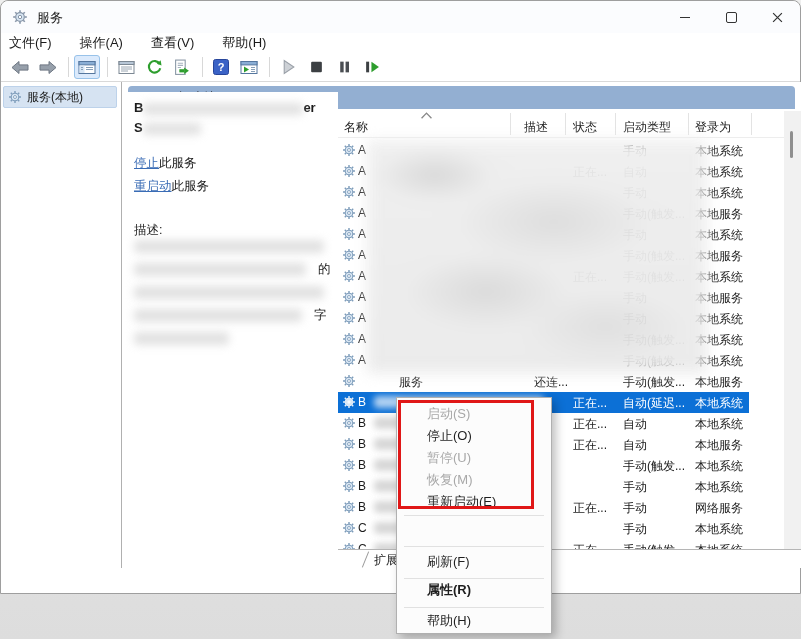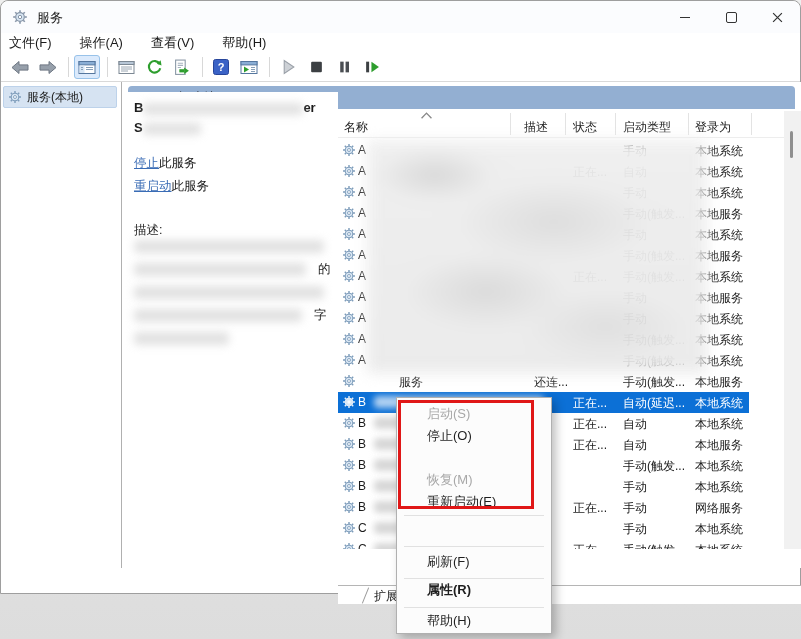--- a/index.html
+++ b/index.html
@@ -68,21 +68,21 @@
      background:
        radial-gradient(90px 40px at 20% 15%,#d7d7d7 0,rgba(231,231,231,0) 70%),
        radial-gradient(140px 60px at 55% 35%,#dcdcdc 0,rgba(236,236,236,0) 75%),
        radial-gradient(120px 55px at 35% 65%,#d9d9d9 0,rgba(238,238,238,0) 70%),
        radial-gradient(110px 50px at 70% 80%,#dedede 0,rgba(240,240,240,0) 75%),
        linear-gradient(#efefef,#eaeaea);}
   
   .vscroll{position:absolute;left:783px;top:110px;width:17px;height:438px;background:#f1f1f1;}
   .vthumb{position:absolute;left:6px;top:20px;width:3px;height:27px;background:#8f8f8f;border-radius:2px;}
   
-  .tabstrip{position:absolute;left:337px;top:548px;width:464px;height:19px;background:#fff;border-top:1px solid #b5b5b5;box-sizing:border-box;margin-top:36px;}
+  .tabstrip{position:absolute;left:337px;top:548px;width:464px;height:19px;background:#fff;border-top:1px solid #b5b5b5;box-sizing:border-box;}
   .tabtxt{position:absolute;top:2px;font-size:12px;}
   .tabline{position:absolute;top:1px;width:1px;height:17px;background:#9a9a9a;}
   .sl1{transform:rotate(22deg);} .sl2{transform:rotate(-22deg);}
   
   .statusbar{position:absolute;left:0;top:567px;width:100%;height:26px;background:#f8f8f8;border-top:1px solid #d2d2d2;box-sizing:border-box;}
   .statusbar .stext{position:absolute;left:5px;top:5px;font-size:12.5px;}
   .ssep{position:absolute;top:4px;width:1px;height:17px;background:#d6d6d6;}
   
   .ctxmenu{position:absolute;left:396px;top:397px;width:156px;height:237px;background:#fcfcfc;
            border:1px solid #b0b0b0;box-sizing:border-box;box-shadow:4px 4px 9px rgba(0,0,0,.25);z-index:50;}
@@ -491,20 +491,21 @@
       <div class="tabline sl1" style="left:74px"></div>
       <span class="tabtxt" style="left:83px">标准</span>
       <div class="tabline sl2" style="left:115px"></div>
     </div>
 
   </div>
 
   <div class="ctxmenu">
     <div class="mi disabled" style="top:5px">启动(S)</div>
     <div class="mi" style="top:27px">停止(O)</div>
+    <div class="mi disabled" style="top:49px">暂停(U)</div>
     <div class="mi" style="top:93px">重新启动(E)</div>
     <div class="mi disabled" style="top:71px">恢复(M)</div>
     <div class="msep" style="top:117px"></div>
     <div class="msep" style="top:148px"></div>
     <div class="mi" style="top:153px">刷新(F)</div>
     <div class="msep" style="top:180px"></div>
     <div class="mi bold" style="top:181px">属性(R)</div>
     <div class="msep" style="top:209px"></div>
     <div class="mi" style="top:212px">帮助(H)</div>
   </div>

